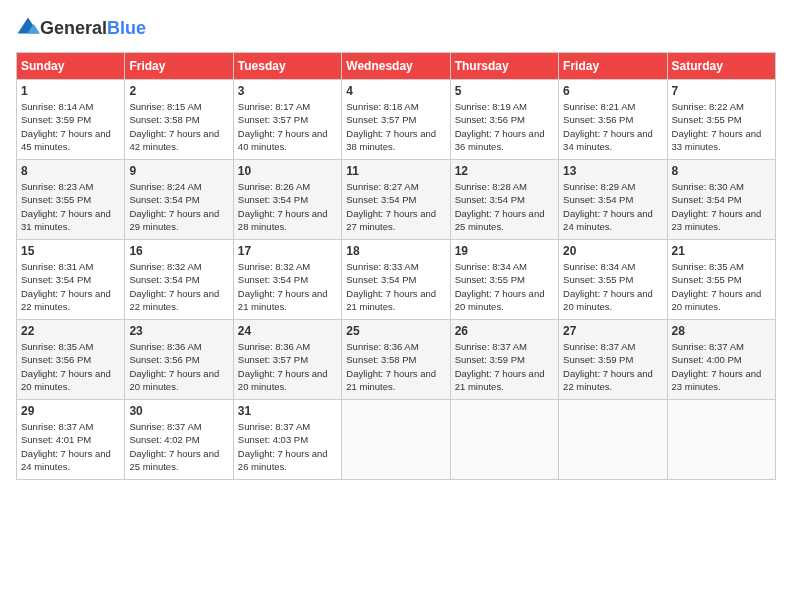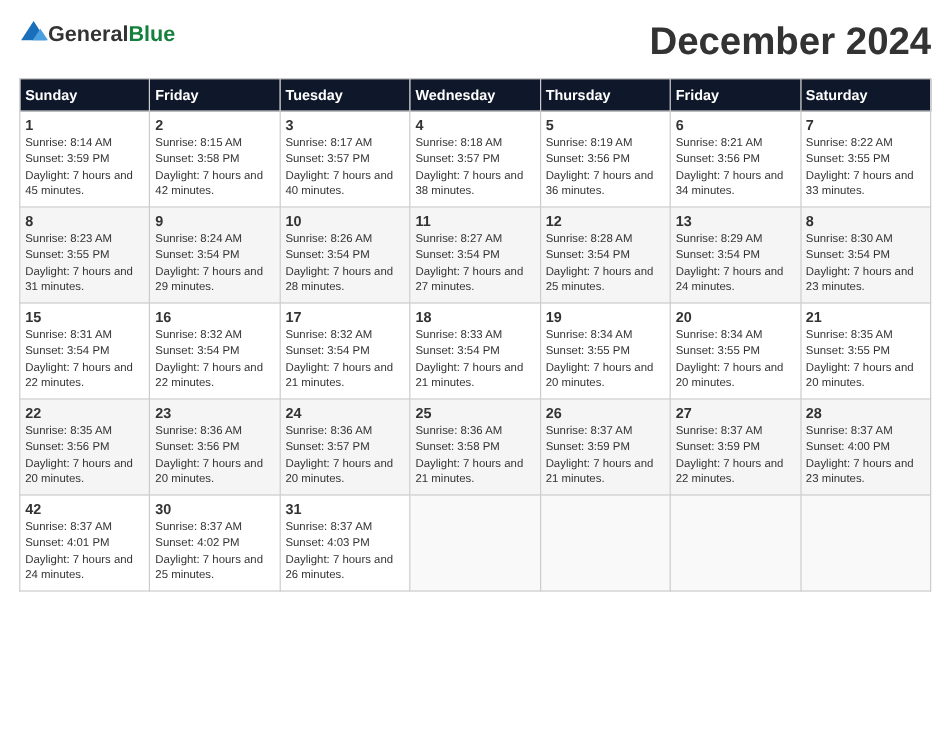--- a/index.html
+++ b/index.html
@@ -22,21 +22,21 @@
       gap: 0;
     }
     .logo-text-general {
       font-size: 18px;
       font-weight: bold;
       color: #333;
     }
     .logo-text-blue {
       font-size: 18px;
       font-weight: bold;
-      color: #15803d;
+      color: #3b82f6;
     }
     .logo-icon {
       width: 24px;
       height: 24px;
     }
     .title-block {
       text-align: right;
     }
     .month-title {
       font-size: 32px;
@@ -46,21 +46,21 @@
     .location {
       font-size: 14px;
       color: #555;
     }
     .calendar {
       width: 100%;
       border-collapse: collapse;
       font-size: 10px;
     }
     .calendar th {
-      background-color: #0f172a;
+      background-color: #ef4444;
       color: white;
       padding: 6px 4px;
       text-align: left;
       font-size: 12px;
       font-weight: bold;
       border: 1px solid #ccc;
     }
     .calendar td {
       border: 1px solid #ccc;
       vertical-align: top;
@@ -95,21 +95,20 @@
 <div class="header">
   <div class="logo">
     <svg class="logo-icon" viewBox="0 0 30 30">
       <polygon points="15,2 28,22 2,22" fill="#1a6fba"></polygon>
       <polygon points="22,10 30,22 14,22" fill="#4a9fe0"></polygon>
     </svg>
     <span class="logo-text-general">General</span>
       <span class="logo-text-blue">Blue</span>
   </div>
   <div class="title-block">
-    <div class="month-title">December 2024</div>
   </div>
 </div>
 
 <table class="calendar">
   <thead>
     <tr>
       <th>Sunday</th>
       <th>Friday</th>
       <th>Tuesday</th>
       <th>Wednesday</th>
@@ -234,21 +233,21 @@
         <span class="day-num">27</span>
         <span class="day-info">Sunrise: 8:37 AM<br>Sunset: 3:59 PM<br>Daylight: 7 hours and 22 minutes.</span>
       </td>
         <td>
         <span class="day-num">28</span>
         <span class="day-info">Sunrise: 8:37 AM<br>Sunset: 4:00 PM<br>Daylight: 7 hours and 23 minutes.</span>
       </td>
       </tr>
       <tr>
         <td>
-        <span class="day-num">42</span>
+        <span class="day-num">29</span>
         <span class="day-info">Sunrise: 8:37 AM<br>Sunset: 4:01 PM<br>Daylight: 7 hours and 24 minutes.</span>
       </td>
         <td>
         <span class="day-num">30</span>
         <span class="day-info">Sunrise: 8:37 AM<br>Sunset: 4:02 PM<br>Daylight: 7 hours and 25 minutes.</span>
       </td>
         <td>
         <span class="day-num">31</span>
         <span class="day-info">Sunrise: 8:37 AM<br>Sunset: 4:03 PM<br>Daylight: 7 hours and 26 minutes.</span>
       </td>

